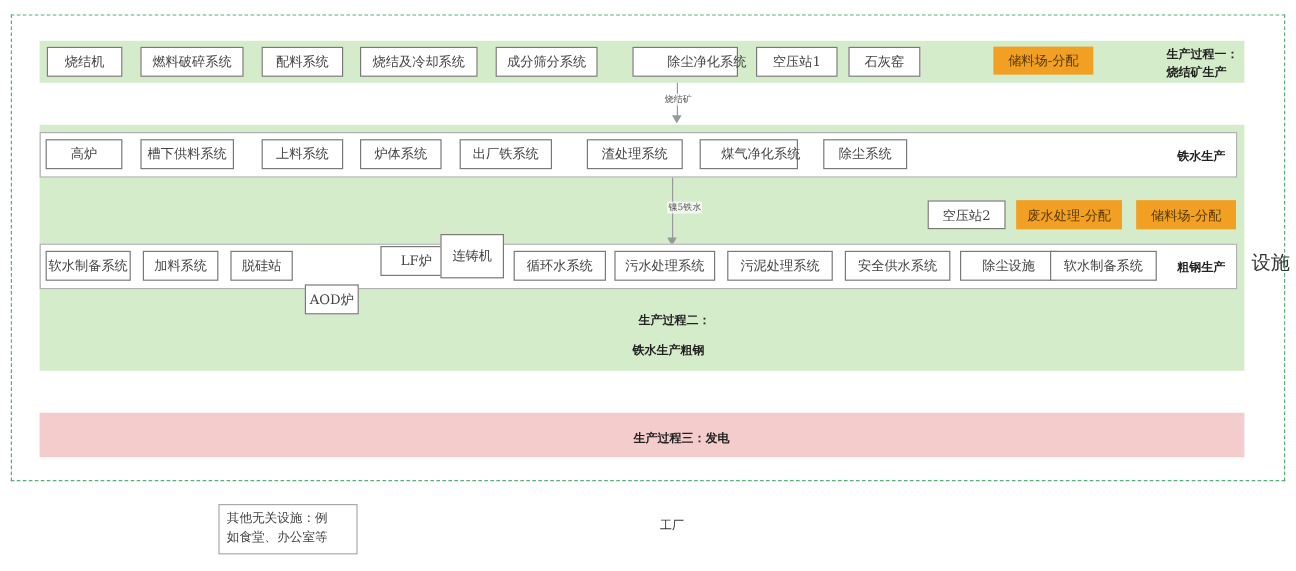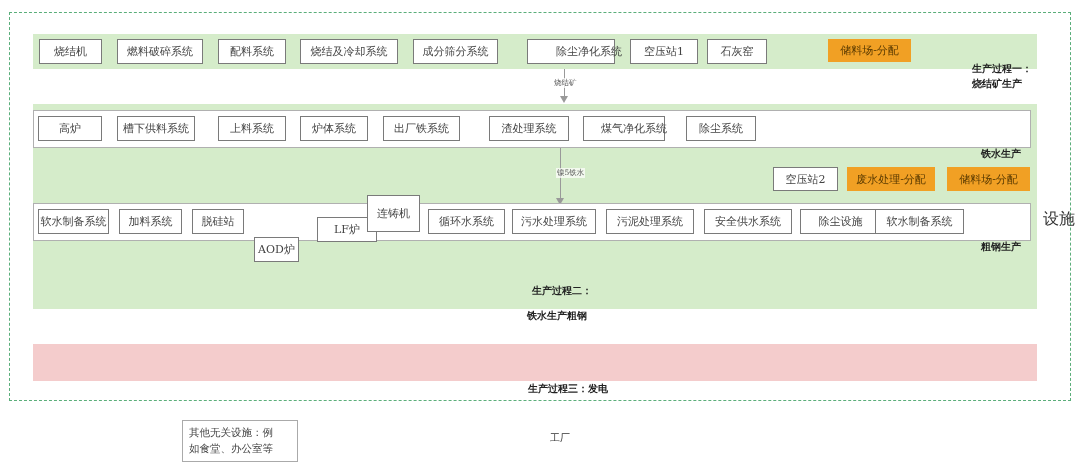--- a/index.html
+++ b/index.html
@@ -17,21 +17,21 @@
   .band-green { background: #d5ecca; }
   .band-red { background: #f4cccc; }
   .box {
     position: absolute; box-sizing: border-box;
     background: #fff; border: 1.5px solid #7a7a7a;
     font-size: 11px; color: #444;
     display: flex; align-items: center; justify-content: center;
     white-space: nowrap;
   }
   .box.orange { background: #f1a024; border-color: #f1a024; color: #5a3a00; }
-  .label { position: absolute; font-size: 10px; color: #222; font-weight: bold; white-space: nowrap; margin-top: 24px; }
+  .label { position: absolute; font-size: 10px; color: #222; font-weight: bold; white-space: nowrap; }
   .row-frame {
     position: absolute; box-sizing: border-box;
     background: #fff; border: 1.5px solid #b0b0b0;
   }
   .arrow-line { position: absolute; width: 1px; background: #999; }
   .arrow-head {
     position: absolute; width: 0; height: 0;
     border-left: 4px solid transparent; border-right: 4px solid transparent;
     border-top: 7px solid #999;
   }
@@ -87,21 +87,21 @@
 
 <div class="box" style="left:773px; top:167px; width:65px; height:24px;">空压站2</div>
 <div class="box orange" style="left:847px; top:167px; width:88px; height:24px;">废水处理-分配</div>
 <div class="box orange" style="left:947px; top:167px; width:83px; height:24px;">储料场-分配</div>
 
 <div class="row-frame" style="left:33px; top:203px; width:998px; height:38px;"></div>
 <div class="box" style="left:38px; top:209px; width:71px; height:25px;">软水制备系统</div>
 <div class="box" style="left:119px; top:209px; width:63px; height:25px;">加料系统</div>
 <div class="box" style="left:192px; top:209px; width:52px; height:25px;">脱硅站</div>
 <div class="box" style="left:254px; top:209px; width:45px; height:25px;margin-top:28px;">AOD炉</div>
-<div class="box" style="left:317px; top:217px; width:60px; height:25px;">LF炉</div>
+<div class="box" style="left:317px; top:205px; width:60px; height:25px;">LF炉</div>
 <div class="box" style="left:367px; top:195px; width:53px; height:37px;">连铸机</div>
 <div class="box" style="left:428px; top:209px; width:77px; height:25px;">循环水系统</div>
 <div class="box" style="left:512px; top:209px; width:84px; height:25px;">污水处理系统</div>
 <div class="box" style="left:606px; top:209px; width:88px; height:25px;">污泥处理系统</div>
 <div class="box" style="left:704px; top:209px; width:88px; height:25px;">安全供水系统</div>
 <div class="box" style="left:800px; top:209px; width:81px; height:25px;">除尘设施</div>
 <div class="box" style="left:875px; top:209px; width:89px; height:25px;">软水制备系统</div>
 <div class="label" style="left:981px; top:216px;">粗钢生产</div>
 
 <div class="label" style="left:532px; top:260px;">生产过程二：</div>

